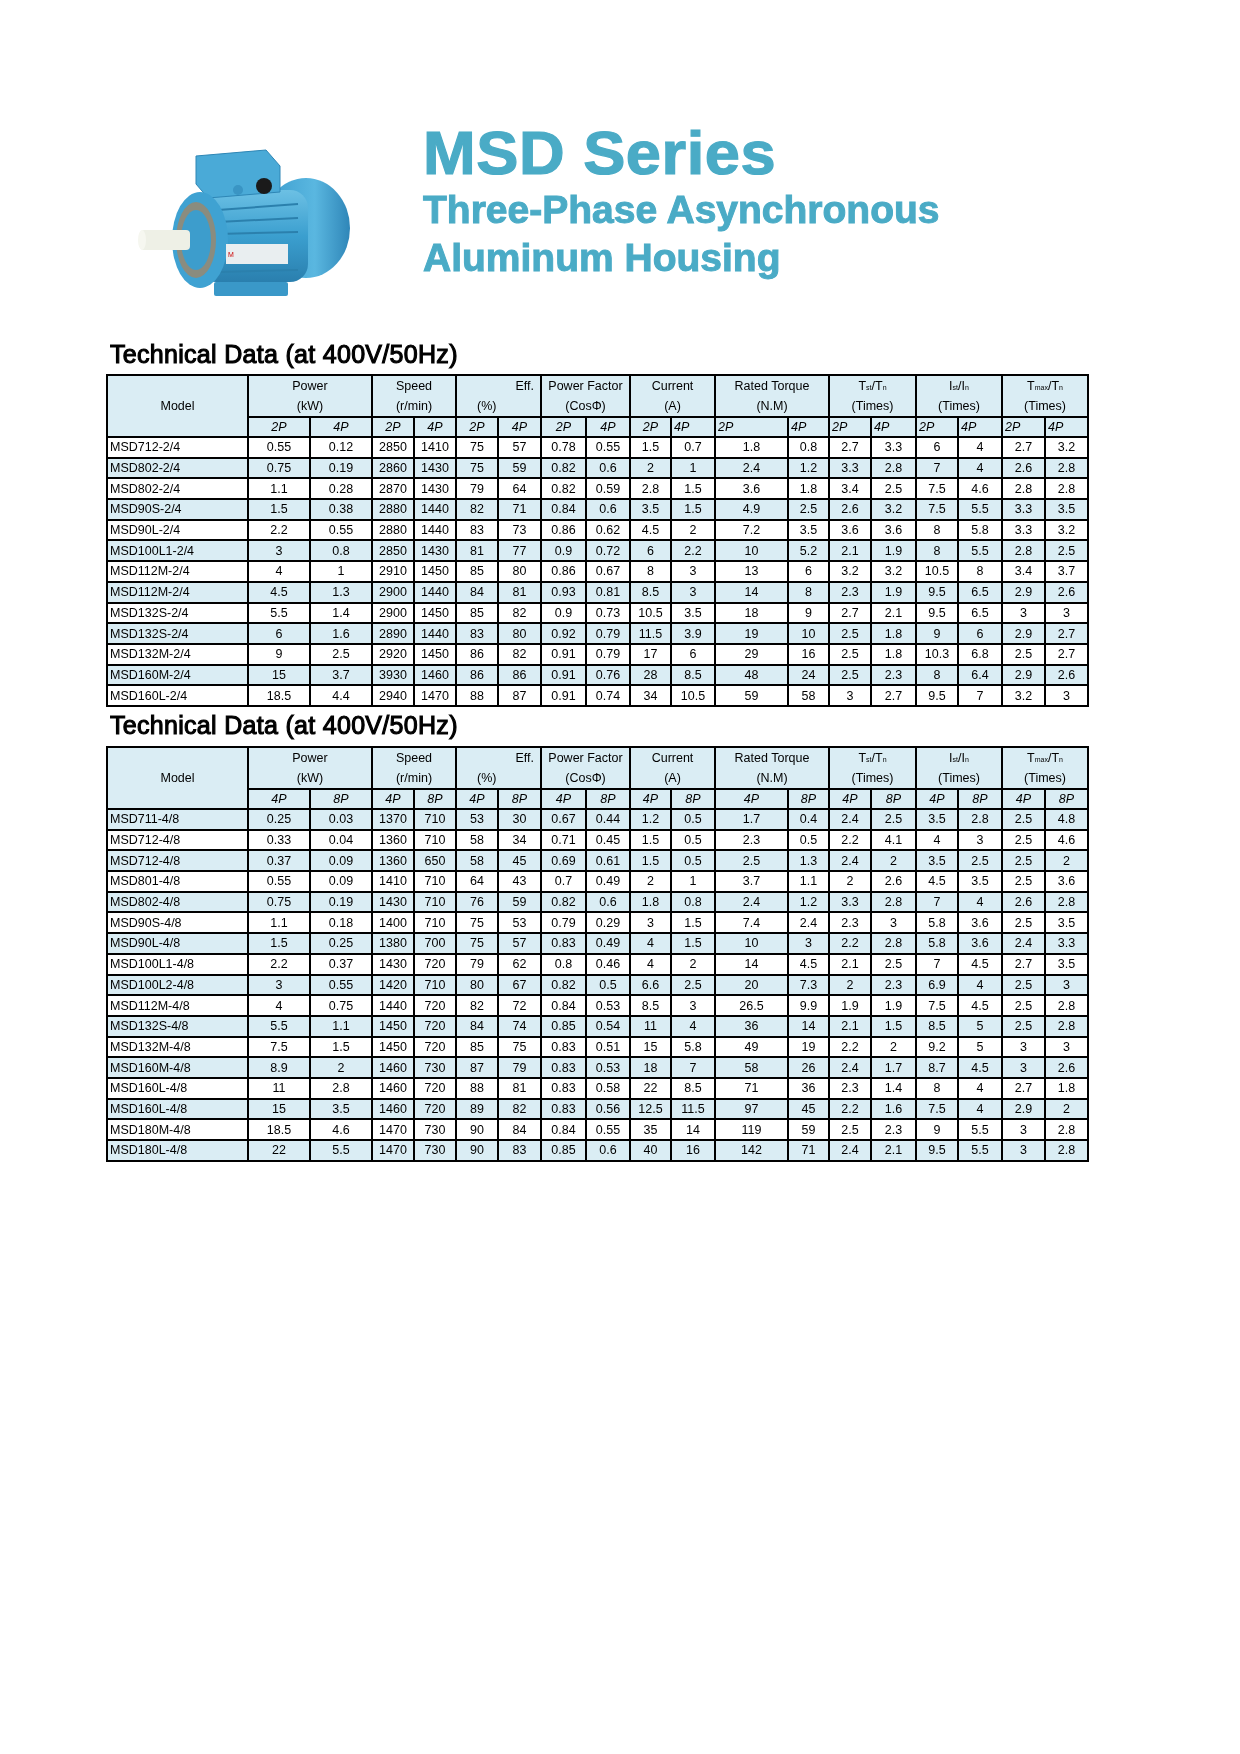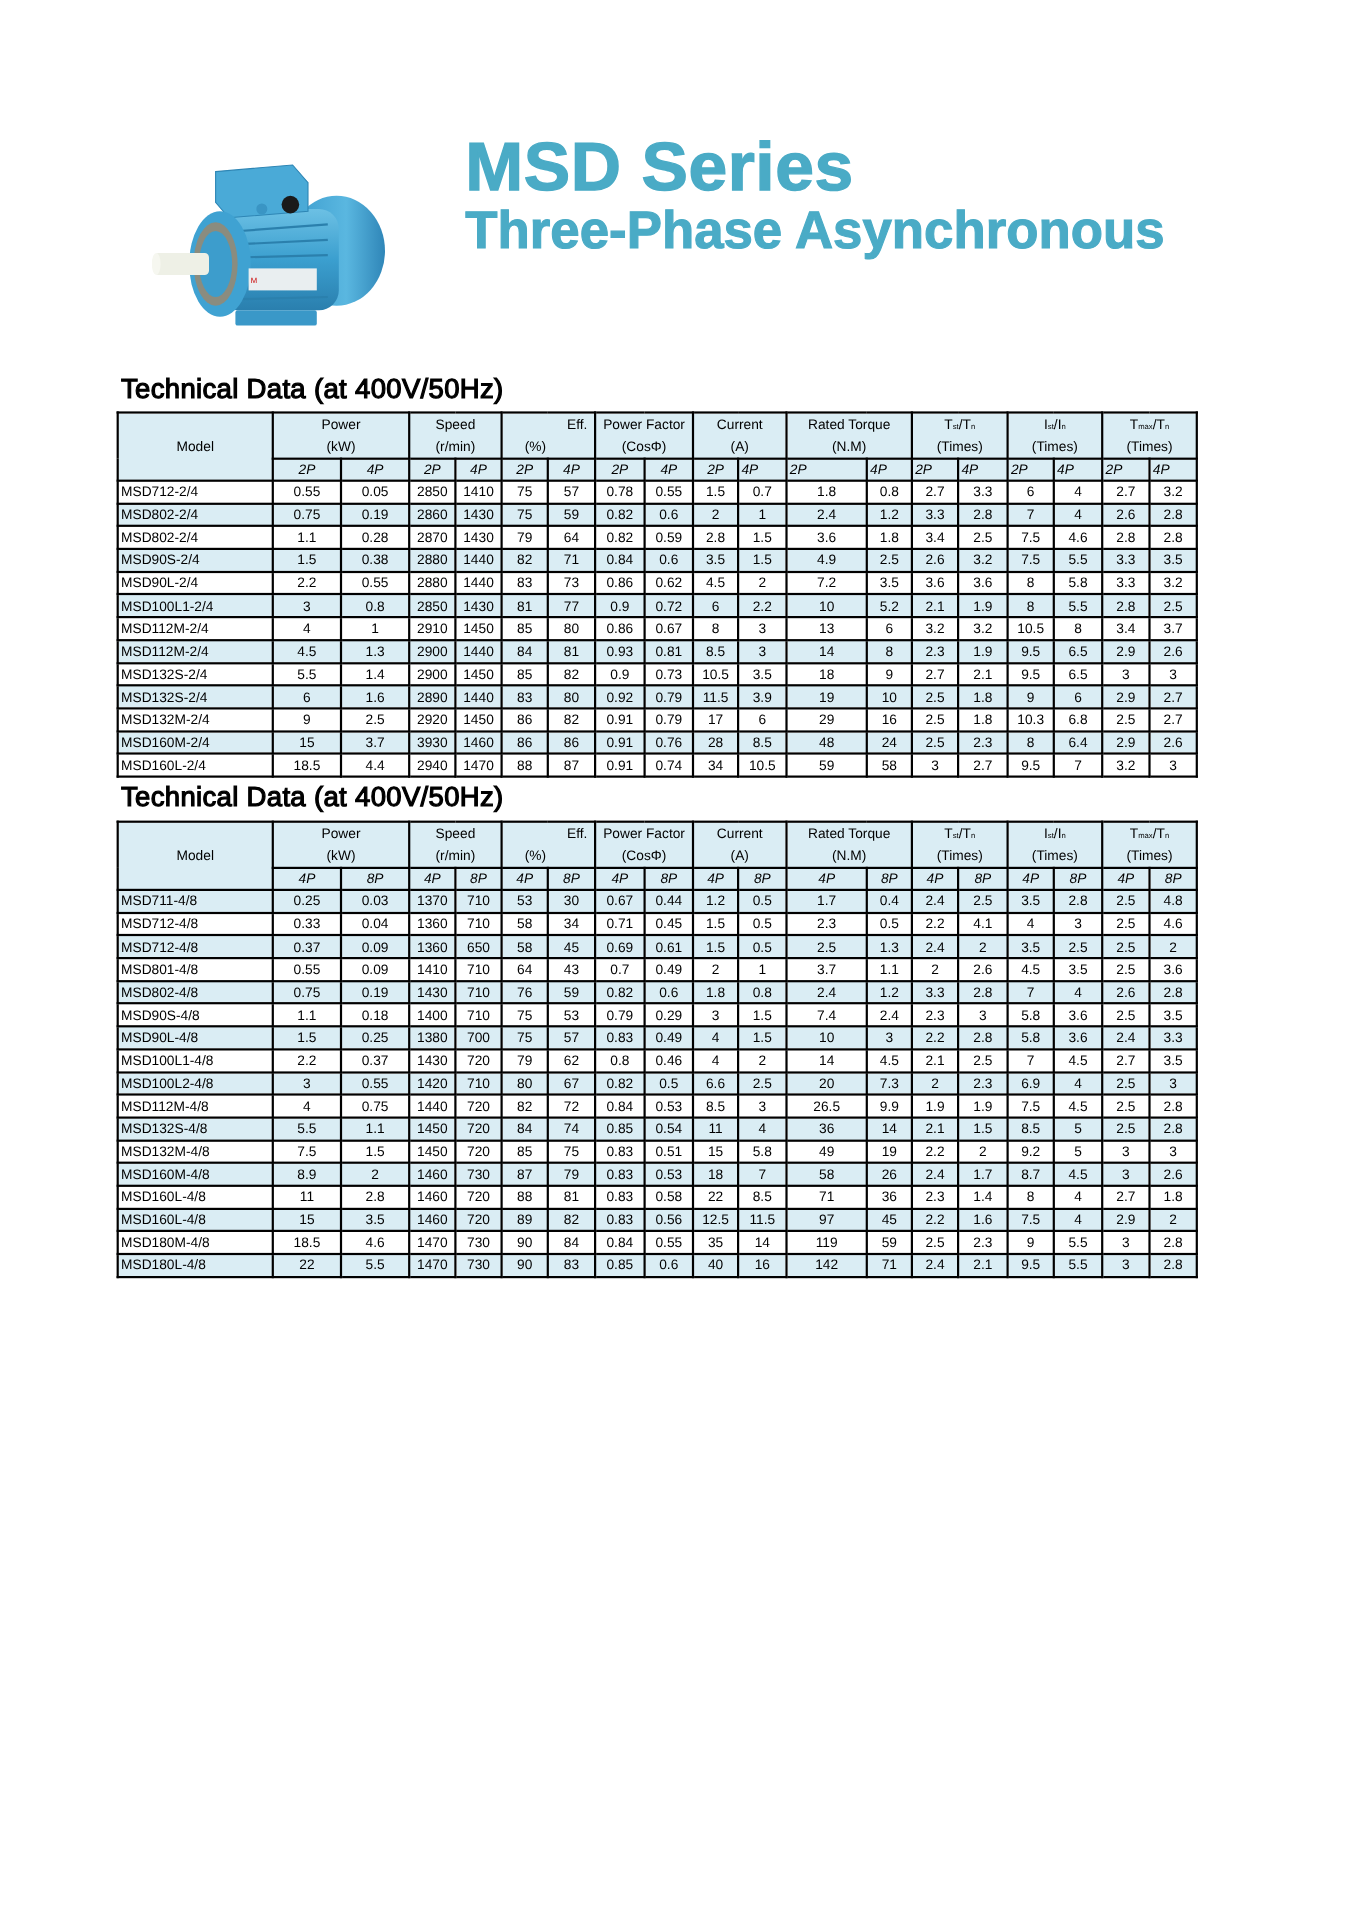--- a/index.html
+++ b/index.html
@@ -1,21 +1,21 @@
 <!DOCTYPE html>
 <html><head>
 <meta charset="utf-8">
 <style>
   html, body { margin:0; padding:0; background:#ffffff; }
   body { width:1240px; height:1754px; position:relative; overflow:hidden;
          font-family:"Liberation Sans", sans-serif; color:#000; }
   .motor { position:absolute; left:138px; top:140px; width:225px; height:175px; }
   .title-block { position:absolute; left:423px; top:118px; color:#4aabc6; font-family:"Liberation Sans", sans-serif; font-weight:bold; }
   .title-main { font-size:62px; line-height:70px; letter-spacing:0.5px; transform:scaleX(1.02); transform-origin:left; -webkit-text-stroke:1.2px #4aabc6; }
-  .title-sub { font-size:48px; line-height:48px; -webkit-text-stroke:1px #4aabc6; }
+  .title-sub { font-size:39px; line-height:48px; -webkit-text-stroke:1px #4aabc6; }
   .section-heading { position:absolute; left:110px; font-size:25px; font-weight:normal; -webkit-text-stroke:1.1px #000; letter-spacing:0.3px; white-space:nowrap; }
   table.spec { position:absolute; left:106px; border-collapse:collapse; table-layout:fixed; font-size:12.5px; }
   table.spec td, table.spec th { border:2px solid #000; padding:0; text-align:center; font-weight:normal; white-space:nowrap; overflow:hidden; }
   table.spec th { background:#daedf4; font-size:12.5px; }
   table.spec .hdr1 th { height:19px; vertical-align:bottom; line-height:18px; }
   table.spec .hdr1 th .l1 { display:block; height:21px; line-height:20px; }
   table.spec .hdr1 th .l2 { display:block; height:19px; line-height:19px; }
   table.spec .hdr2 th { height:18px; line-height:18px;font-style:italic; }
   table.spec .hdr2 th.left { text-align:left; padding-left:2px; }
   table.spec td { height:18.7px; line-height:18px; }
@@ -68,20 +68,21 @@
 
   <rect x="88" y="104" width="62" height="20" fill="#e9eef0"></rect>
   <text x="90" y="117" font-size="7" fill="#c00" font-family="Liberation Sans, sans-serif">M</text>
 
   <rect x="76" y="142" width="74" height="14" rx="2" fill="#3a98c8"></rect>
 </svg>
 
 <div class="title-block">
   <div class="title-main">MSD Series</div>
   <div class="title-sub" style="margin-top:-2px;">Three-Phase Asynchronous</div>
+  <div class="title-sub">Aluminum Housing</div>
 </div>
 
 <div class="section-heading" id="h1">Technical Data (at 400V/50Hz)</div>
 <table class="spec" id="t1">
     <colgroup>
       <col style="width: 141px;">
       <col style="width: 62px;">
       <col style="width: 62px;">
       <col style="width: 42px;">
       <col style="width: 42px;">
@@ -158,21 +159,21 @@
         <th class="left">2P</th>
         <th class="left">4P</th>
         <th class="left">2P</th>
         <th class="left">4P</th>
       </tr>
     </thead>
     <tbody>
       <tr>
         <td class="model">MSD712-2/4</td>
         <td>0.55</td>
-        <td>0.05</td>
+        <td>0.12</td>
         <td>2850</td>
         <td>1410</td>
         <td>75</td>
         <td>57</td>
         <td>0.78</td>
         <td>0.55</td>
         <td>1.5</td>
         <td>0.7</td>
         <td>1.8</td>
         <td>0.8</td>

